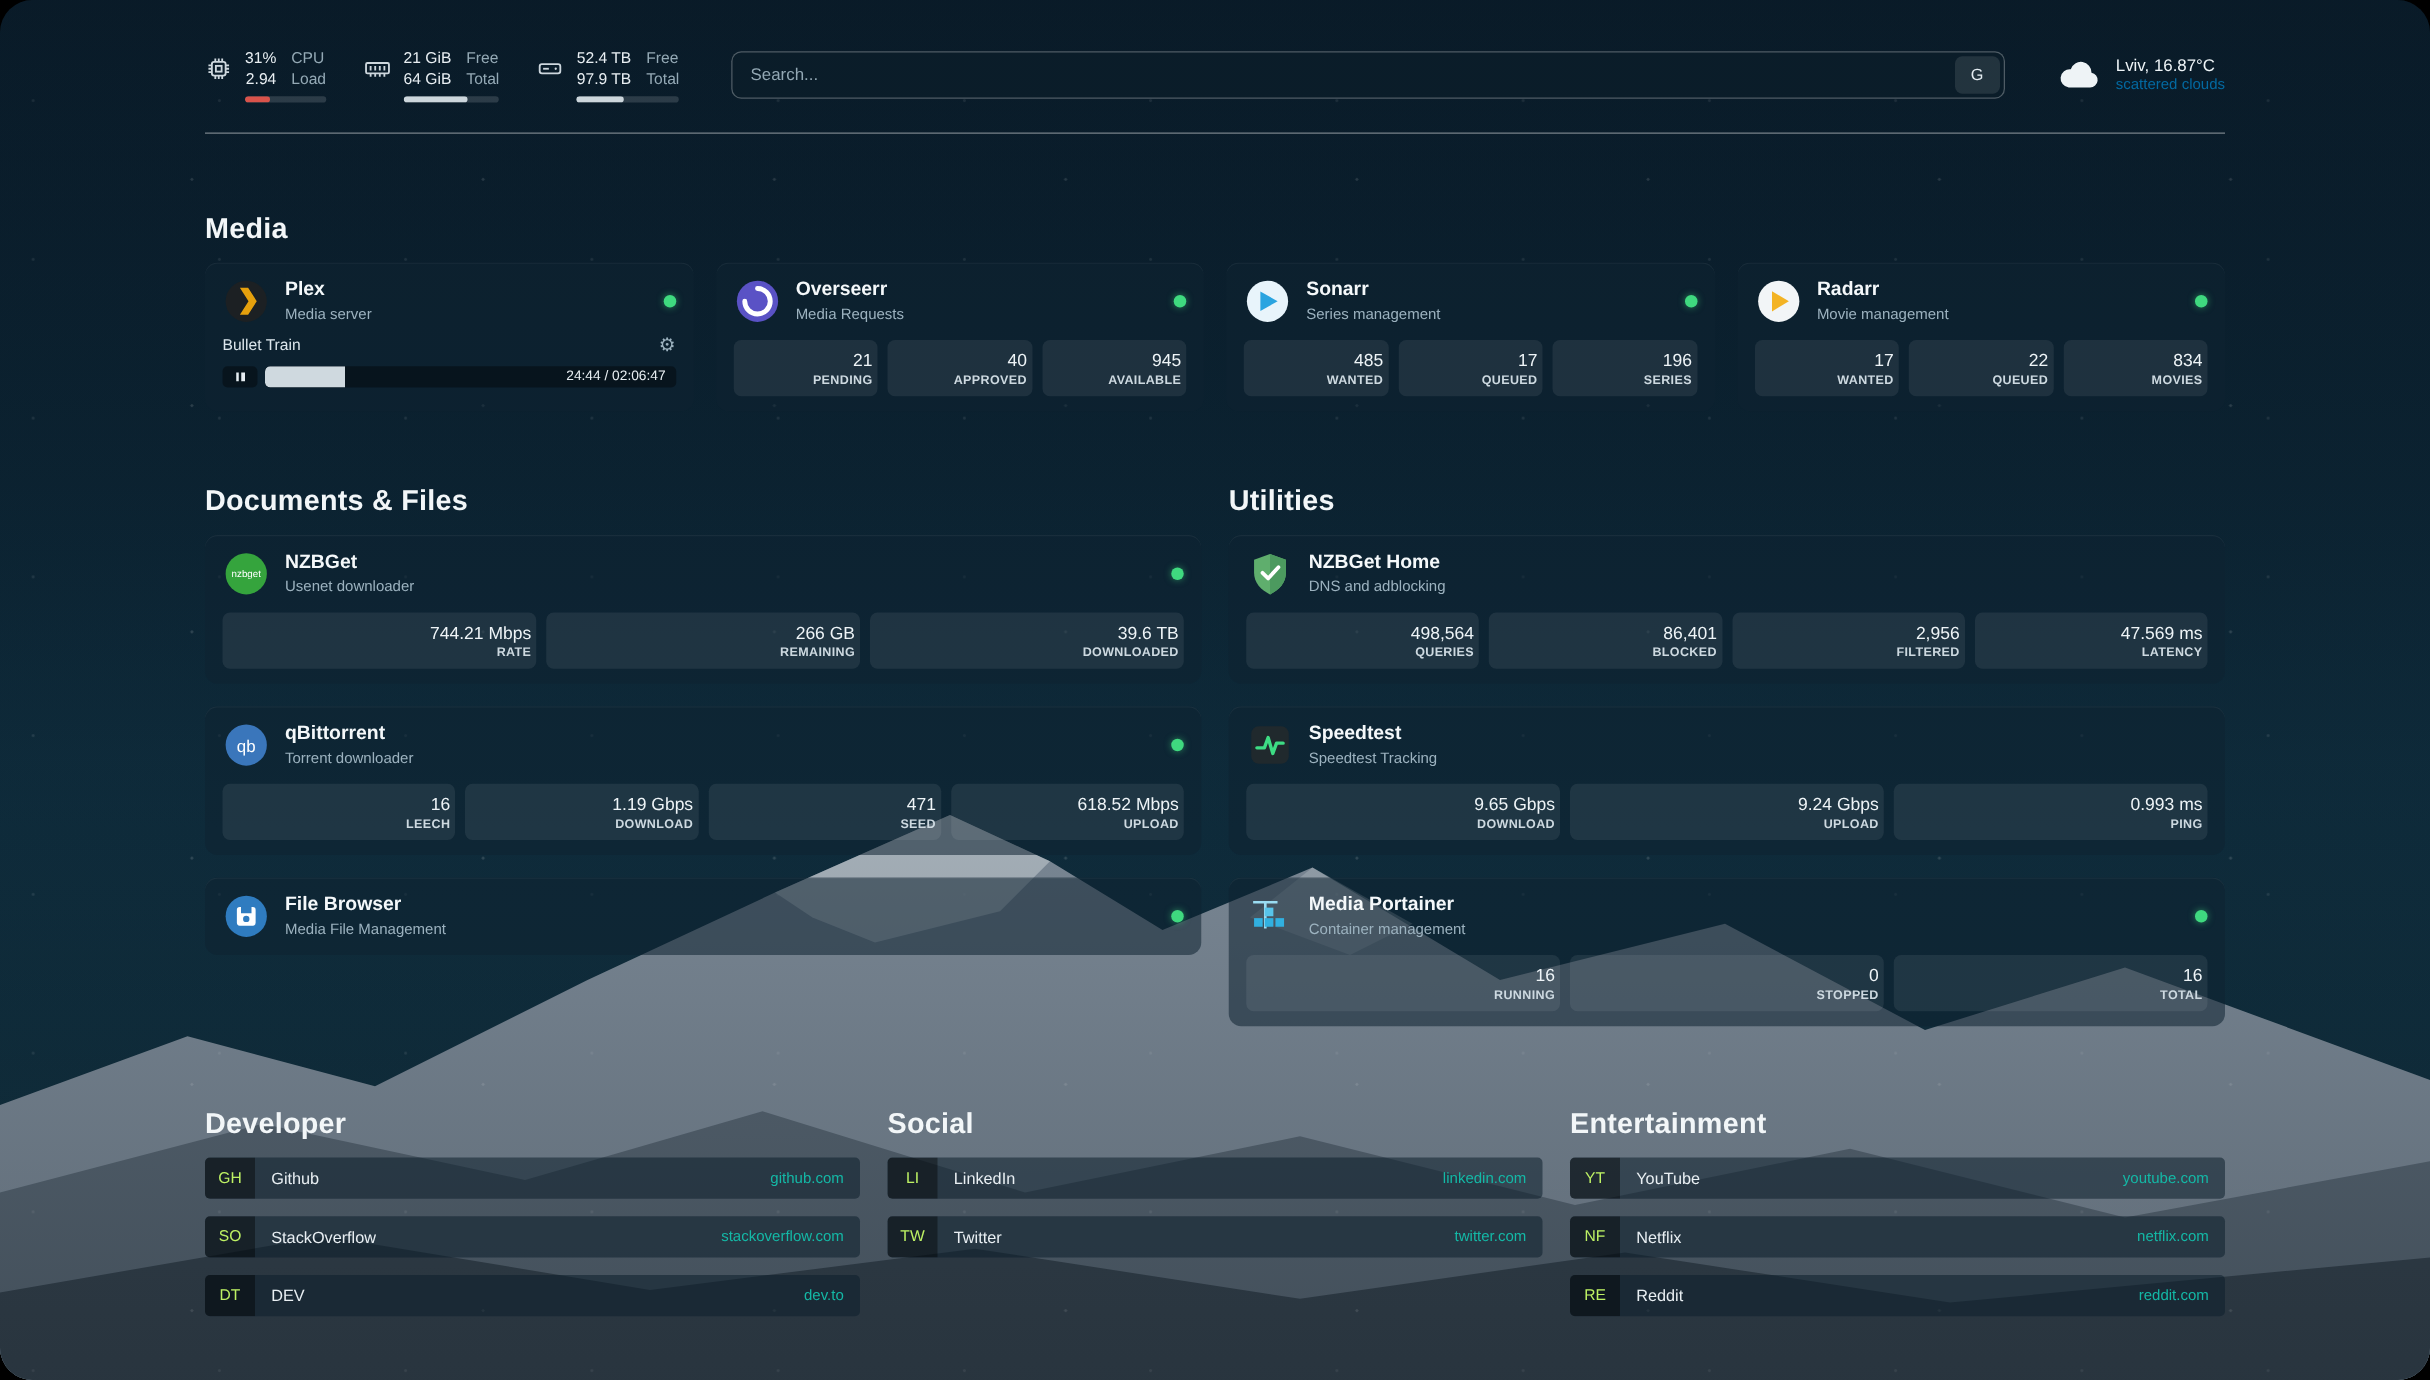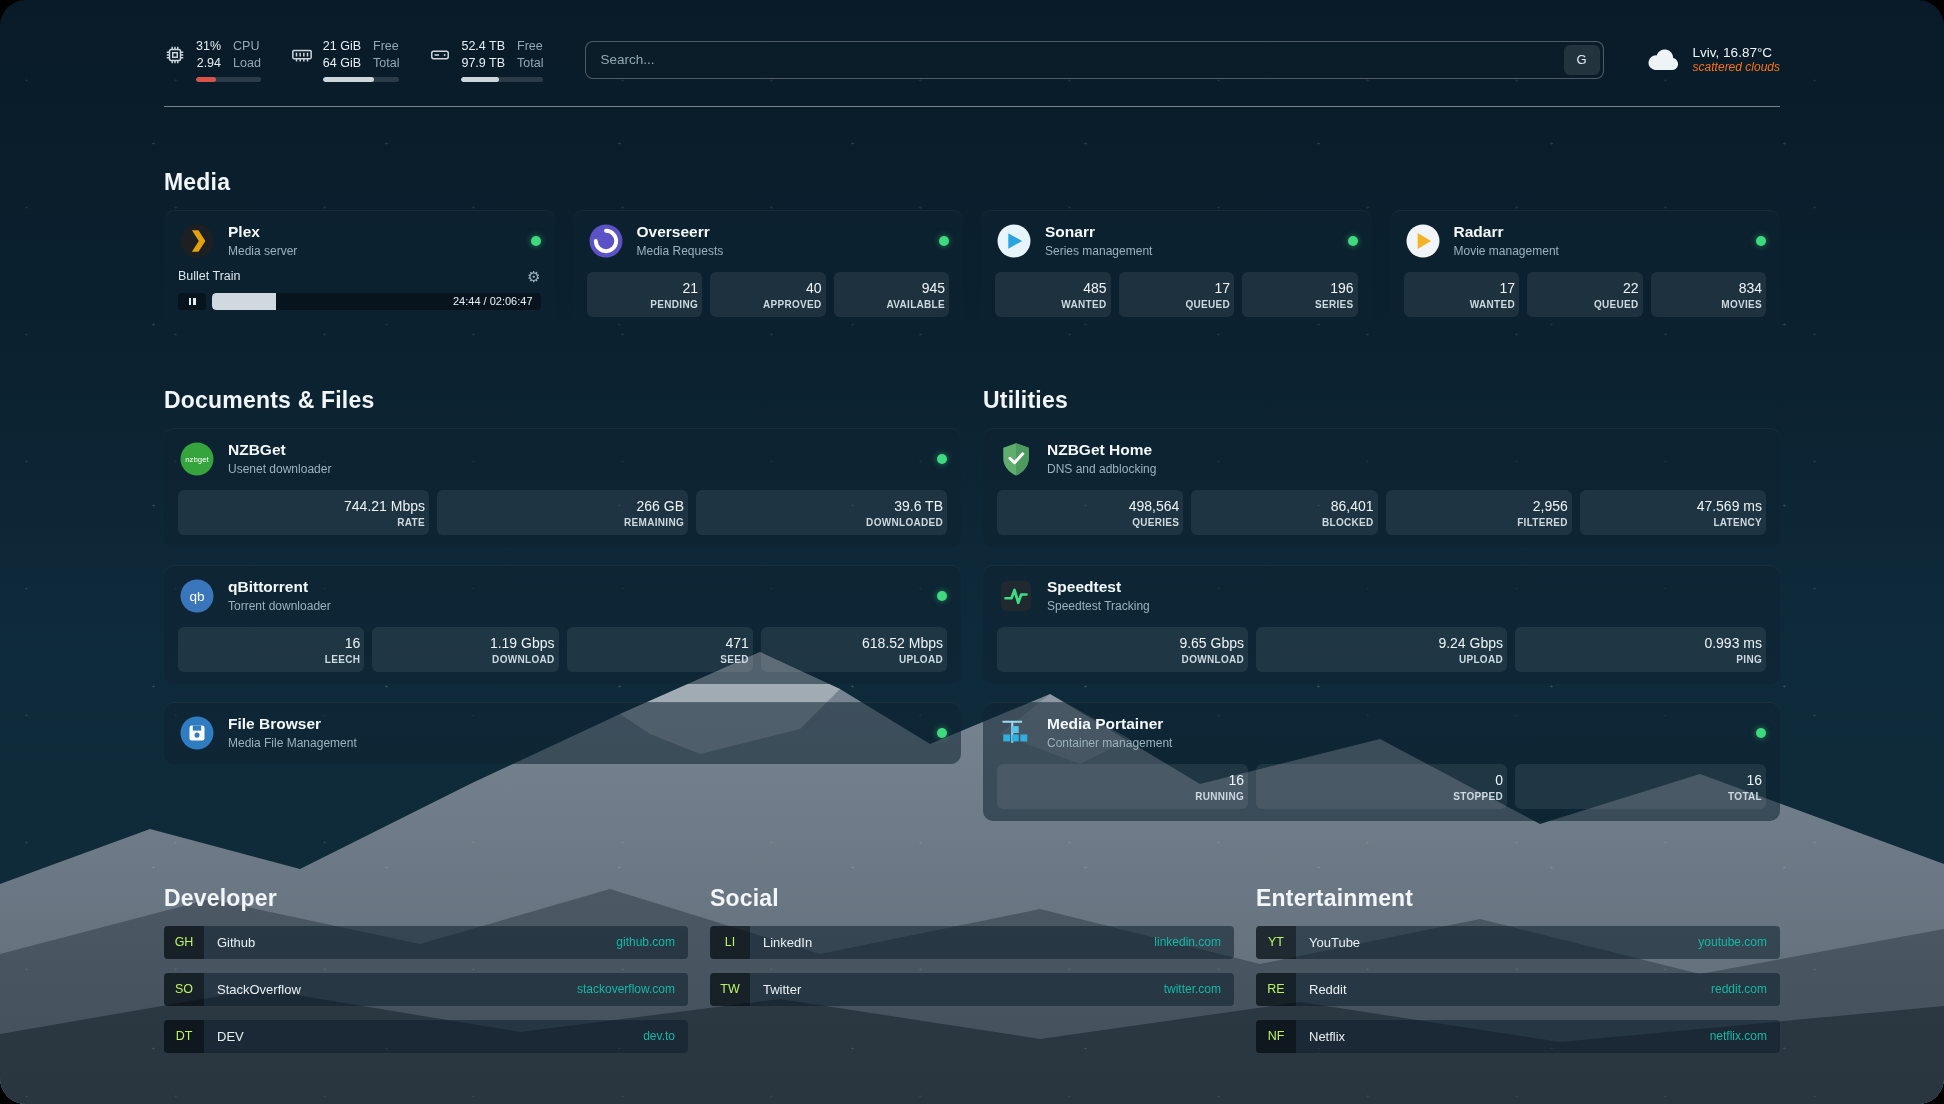--- a/index.html
+++ b/index.html
@@ -42,21 +42,21 @@
     border:1px solid rgba(255,255,255,.28); border-radius:8px; color:#dfe8ee;
     padding:0 56px 0 14px; font-size:13.5px; font-family:"Liberation Sans",sans-serif; outline:none; }
   .search-input::placeholder { color:#93a8b4; }
   .search-btn { position:absolute; top:4px; right:4px; bottom:4px; width:36px;
     background:rgba(255,255,255,.10); border:none; border-radius:6px; color:#e4ecf1;
     font-size:13px; display:flex; align-items:center; justify-content:center; cursor:pointer; }
 
   .weather { display:flex; align-items:center; gap:11px; flex:none; }
   .weather-icon { width:36px; height:28px; }
   .weather-loc { font-size:13.5px; color:#eef4f7; }
-  .weather-cond { font-size:12px; color:#f97316; margin-top:0;font-style:italic; }
+  .weather-cond { font-size:12px; color:#0369a1; margin-top:0; }
 
   .topbar-divider { margin-top:24px; height:1px; background:rgba(255,255,255,.45); }
 
   
   .section-title { font-size:23px; font-weight:600; color:#f2f6f8; margin:0 0 14px; letter-spacing:.2px; }
   .sec-media { margin-top:62px; }
   .cards-4 { display:grid; grid-template-columns:repeat(4,1fr); gap:18px; }
   .two-col { display:grid; grid-template-columns:1fr 1fr; gap:22px; margin-top:58px; }
   .col > .card { margin-bottom:18px; }
   .three-col { display:grid; grid-template-columns:1fr 1fr 1fr; gap:22px; margin-top:46px; }
@@ -549,26 +549,26 @@
       </div>
 
       <div class="col">
         <h2 class="section-title">Entertainment</h2>
         <div class="bm-row">
           <span class="bm-abbr">YT</span>
           <span class="bm-name">YouTube</span>
           <span class="bm-url">youtube.com</span>
         </div>
         <div class="bm-row">
+          <span class="bm-abbr">NF</span>
+          <span class="bm-name">Netflix</span>
+          <span class="bm-url">netflix.com</span>
+        </div>
+        <div class="bm-row">
           <span class="bm-abbr">RE</span>
           <span class="bm-name">Reddit</span>
           <span class="bm-url">reddit.com</span>
         </div>
-        <div class="bm-row">
-          <span class="bm-abbr">NF</span>
-          <span class="bm-name">Netflix</span>
-          <span class="bm-url">netflix.com</span>
-        </div>
       </div>
     </div>
 
   </div>
 </div>
 
 </body></html>

